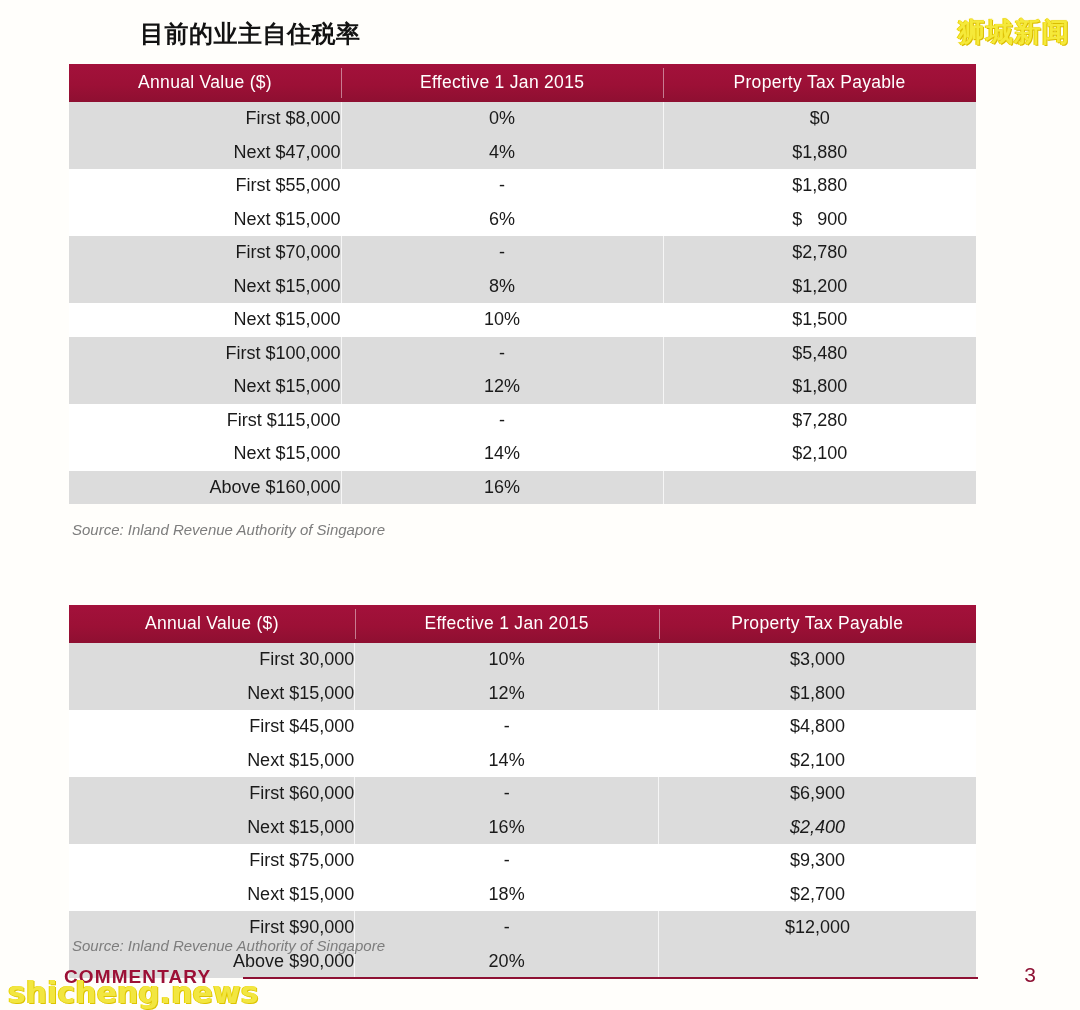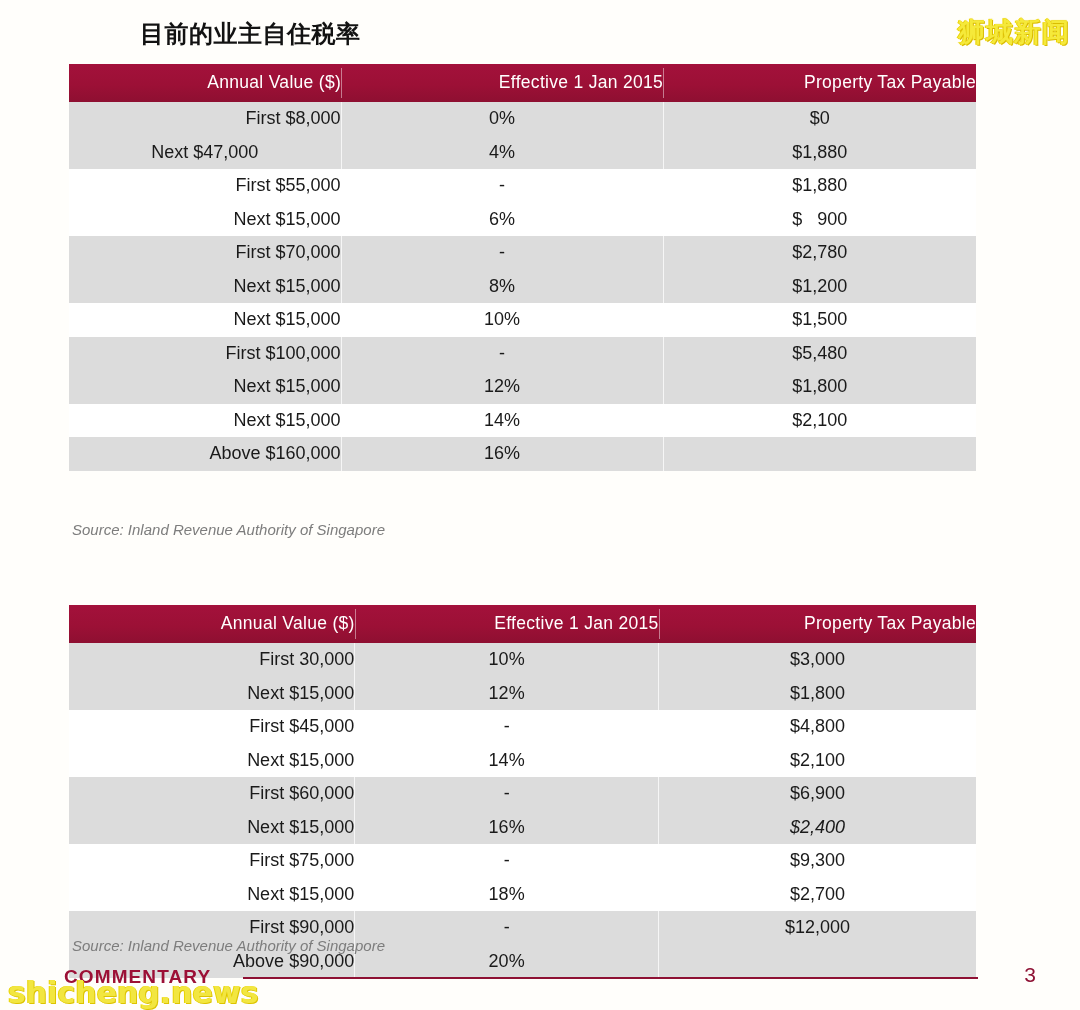--- a/index.html
+++ b/index.html
@@ -68,21 +68,21 @@
   #table-1 { top: 64px; }
   #table-2 { top: 605px; }
 
   .tbl thead th {
     background: linear-gradient(180deg, #a3113b 0%, #9c1036 55%, #8e0f31 100%);
     color: #ffffff;
     font-weight: 400;
     font-size: 17.5px;
     letter-spacing: 0.3px;
     padding: 8px 0 9px 0;
-    text-align: right;
+    text-align: center;
     border: none;
     position: relative;
   }
   .tbl thead th.sep-left::before {
     content: "";
     position: absolute;
     left: 0;
     top: 4px;
     bottom: 4px;
     width: 1px;
@@ -184,21 +184,21 @@
         <th class="sep-left" style="width:34.5%">Property Tax Payable</th>
       </tr>
     </thead>
     <tbody>
         <tr class="band">
           <td class="col-av c1" style="white-space: pre;">First $8,000</td>
           <td class="col-rate c2" style="white-space: pre;">0%</td>
           <td class="col-tax" style="white-space: pre;">$0</td>
         </tr>
         <tr class="band">
-          <td class="col-av c1" style="white-space: pre; text-align: center;">Next $47,000</td>
+          <td class="col-av c1" style="white-space: pre;">Next $47,000</td>
           <td class="col-rate c2" style="white-space: pre;">4%</td>
           <td class="col-tax" style="white-space: pre;">$1,880</td>
         </tr>
         <tr class="plain">
           <td class="col-av c1" style="white-space: pre;">First $55,000</td>
           <td class="col-rate c2" style="white-space: pre;">-</td>
           <td class="col-tax" style="white-space: pre;">$1,880</td>
         </tr>
         <tr class="plain">
           <td class="col-av c1" style="white-space: pre;">Next $15,000</td>
@@ -222,20 +222,25 @@
         </tr>
         <tr class="band">
           <td class="col-av c1" style="white-space: pre;">First $100,000</td>
           <td class="col-rate c2" style="white-space: pre;">-</td>
           <td class="col-tax" style="white-space: pre;">$5,480</td>
         </tr>
         <tr class="band">
           <td class="col-av c1" style="white-space: pre;">Next $15,000</td>
           <td class="col-rate c2" style="white-space: pre;">12%</td>
           <td class="col-tax" style="white-space: pre;">$1,800</td>
+        </tr>
+        <tr class="plain">
+          <td class="col-av c1" style="white-space: pre;">First $115,000</td>
+          <td class="col-rate c2" style="white-space: pre;">-</td>
+          <td class="col-tax" style="white-space: pre;">$7,280</td>
         </tr>
         <tr class="plain">
           <td class="col-av c1" style="white-space: pre;">Next $15,000</td>
           <td class="col-rate c2" style="white-space: pre;">14%</td>
           <td class="col-tax" style="white-space: pre;">$2,100</td>
         </tr>
         <tr class="band">
           <td class="col-av c1" style="white-space: pre;">Above $160,000</td>
           <td class="col-rate c2" style="white-space: pre;">16%</td>
           <td class="col-tax" style="white-space: pre;"></td>

